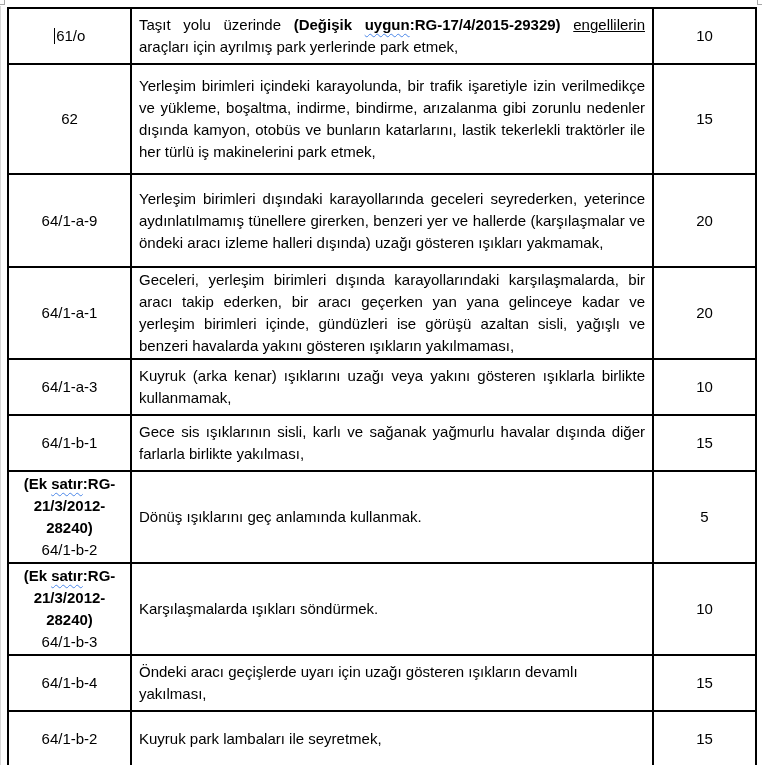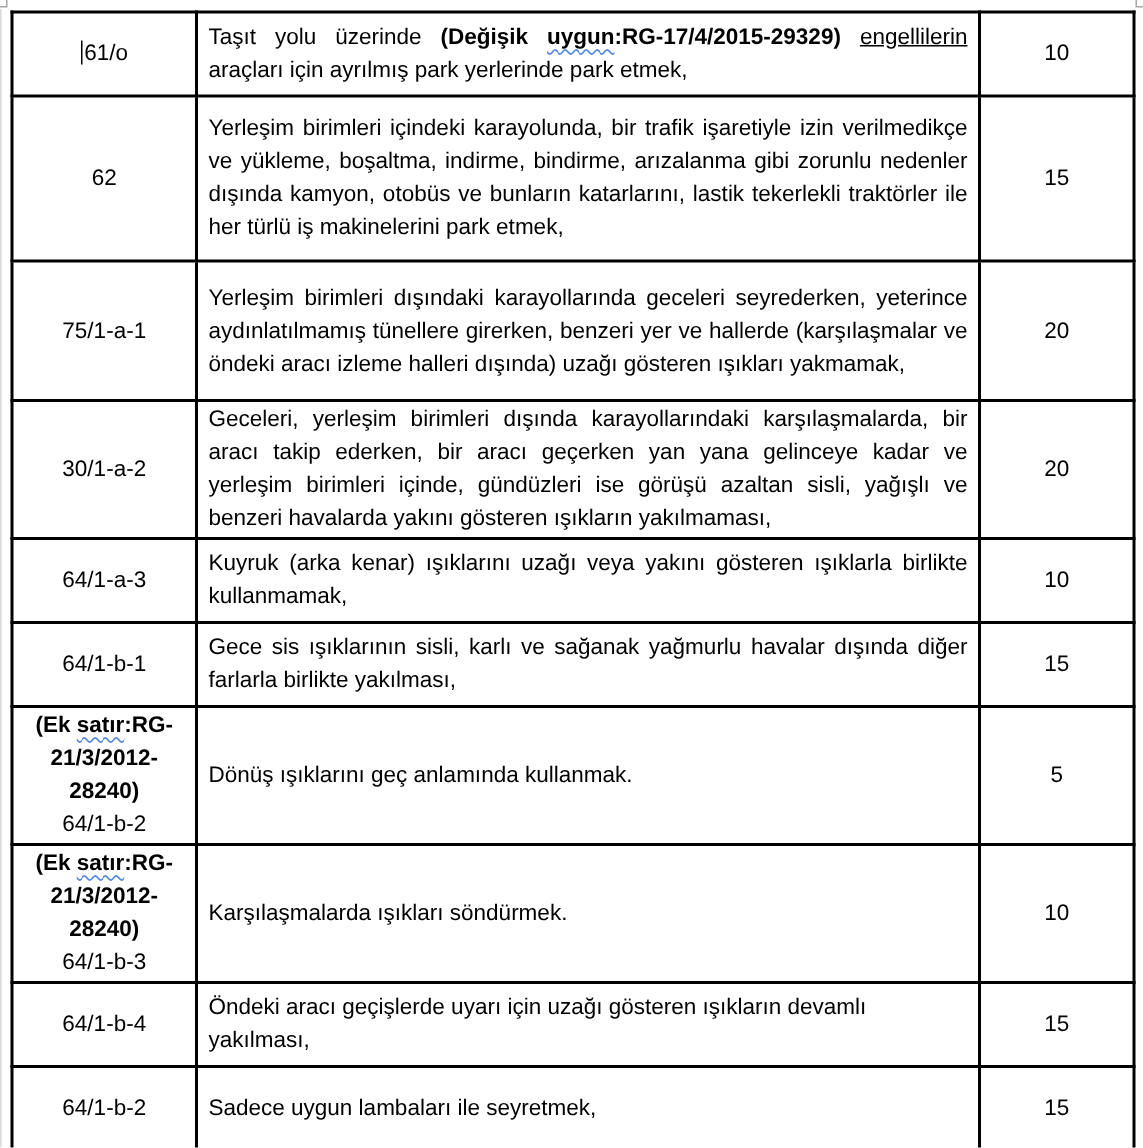--- a/index.html
+++ b/index.html
@@ -74,26 +74,26 @@
           <td class="code"><span class="caret"></span><span>61/o</span></td>
           <td class="desc just"><span>Taşıt yolu üzerinde </span><span class="b">(Değişik </span><span class="b wavy">uygun</span><span class="b">:RG-17/4/2015-29329)</span><span> </span><span class="und">engellilerin</span><span> araçları için ayrılmış park yerlerinde park etmek,</span></td>
           <td class="pts">10</td>
         </tr>
         <tr style="height: 110px;">
           <td class="code"><span>62</span></td>
           <td class="desc just"><span>Yerleşim birimleri içindeki karayolunda, bir trafik işaretiyle izin verilmedikçe ve yükleme, boşaltma, indirme, bindirme, arızalanma gibi zorunlu nedenler dışında kamyon, otobüs ve bunların katarlarını, lastik tekerlekli traktörler ile her türlü iş makinelerini park etmek,</span></td>
           <td class="pts">15</td>
         </tr>
         <tr style="height: 93px;">
-          <td class="code"><span>75/1-a-1</span></td>
+          <td class="code"><span>64/1-a-9</span></td>
           <td class="desc just"><span>Yerleşim birimleri dışındaki karayollarında geceleri seyrederken, yeterince aydınlatılmamış tünellere girerken, benzeri yer ve hallerde (karşılaşmalar ve öndeki aracı izleme halleri dışında) uzağı gösteren ışıkları yakmamak,</span></td>
           <td class="pts">20</td>
         </tr>
         <tr style="height: 84px;">
-          <td class="code"><span>30/1-a-2</span></td>
+          <td class="code"><span>64/1-a-1</span></td>
           <td class="desc just"><span>Geceleri, yerleşim birimleri dışında karayollarındaki karşılaşmalarda, bir aracı takip ederken, bir aracı geçerken yan yana gelinceye kadar ve yerleşim birimleri içinde, gündüzleri ise görüşü azaltan sisli, yağışlı ve benzeri havalarda yakını gösteren ışıkların yakılmaması,</span></td>
           <td class="pts">20</td>
         </tr>
         <tr style="height: 42px;">
           <td class="code"><span>64/1-a-3</span></td>
           <td class="desc just"><span>Kuyruk (arka kenar) ışıklarını uzağı veya yakını gösteren ışıklarla birlikte kullanmamak,</span></td>
           <td class="pts">10</td>
         </tr>
         <tr style="height: 45px;">
           <td class="code"><span>64/1-b-1</span></td>
@@ -110,21 +110,21 @@
           <td class="desc"><span>Karşılaşmalarda ışıkları söndürmek.</span></td>
           <td class="pts">10</td>
         </tr>
         <tr style="height: 44px;">
           <td class="code"><span>64/1-b-4</span></td>
           <td class="desc"><span>Öndeki aracı geçişlerde uyarı için uzağı gösteren ışıkların devamlı yakılması,</span></td>
           <td class="pts">15</td>
         </tr>
         <tr style="height: 22px;">
           <td class="code"><span>64/1-b-2</span></td>
-          <td class="desc"><span>Sadece uygun lambaları ile seyretmek,</span></td>
+          <td class="desc"><span>Kuyruk park lambaları ile seyretmek,</span></td>
           <td class="pts">15</td>
         </tr>
         <tr style="height: 22px;">
           <td class="code"><span>65/1-</span><span class="wavy">a</span><span class="sup">(*)</span></td>
           <td class="desc"><span>Taşıma sınırı üstünde yolcu almak,</span></td>
           <td class="pts">10</td>
         </tr>
       </tbody>
   </table>
 </div>

